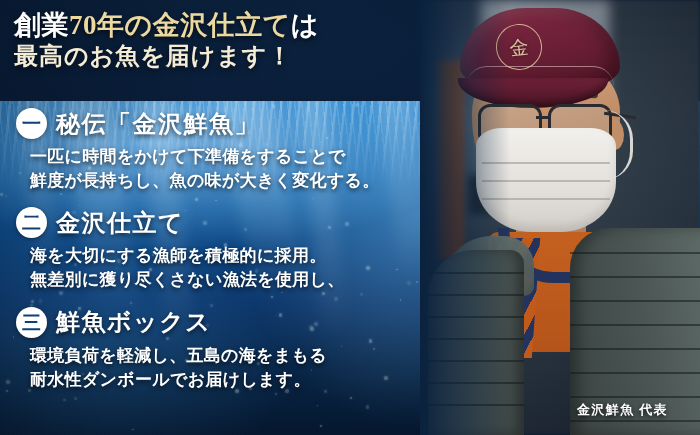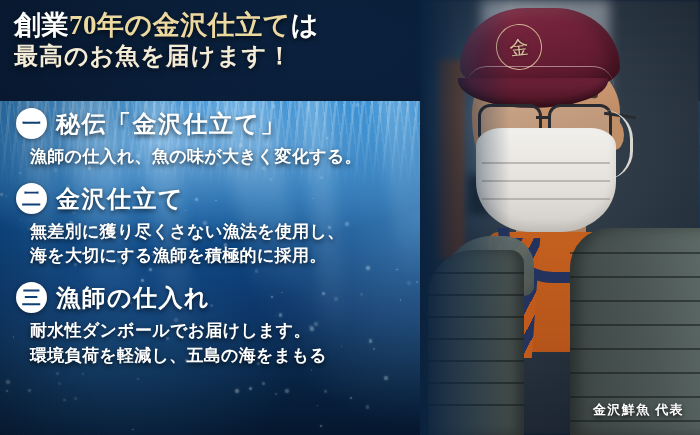--- a/index.html
+++ b/index.html
@@ -217,21 +217,21 @@
     color:#ffffff;font-size:24px;font-weight:700;letter-spacing:1.5px;line-height:1;
     text-shadow:0 2px 5px rgba(0,0,0,.7);white-space:nowrap;
   }
   .f-body{margin:6px 0 0 14px;}
   .f-line{
     color:#ffffff;font-size:17px;font-weight:700;line-height:1.42;letter-spacing:.3px;
     text-shadow:0 2px 5px rgba(0,0,0,.75);white-space:nowrap;
   }
 
   
-  .sig{position:absolute;right:16px;bottom:12px;text-align:right;z-index:9;}
+  .sig{position:absolute;right:32px;bottom:12px;text-align:right;z-index:9;}
   .sig-role{
     color:#ffffff;font-size:13px;font-weight:700;letter-spacing:1.4px;
     text-shadow:0 2px 5px rgba(0,0,0,.8);margin-bottom:4px;white-space:nowrap;
   }
   .sig-name{
     color:#ffffff;font-size:37px;font-weight:700;letter-spacing:2.5px;line-height:1.05;
     text-shadow:0 3px 8px rgba(0,0,0,.85);white-space:nowrap;
   }
 </style>
 </head>
@@ -449,44 +449,45 @@
 
   <div class="headline">
     <div class="hl1"><span class="w">創業</span><span class="g">70年の</span><span class="g">金沢仕立て</span><span class="w">は</span></div>
     <div class="hl2">最高のお魚を届けます！</div>
   </div>
 
   <div class="features">
       <div class="feature">
         <div class="f-head">
           <div class="badge">一</div>
-          <div class="f-title">秘伝「金沢仕立て」</div>
+          <div class="f-title">秘伝「金沢鮮魚」</div>
         </div>
         <div class="f-body">
-          <div class="f-line">漁師の仕入れ、魚の味が大きく変化する。</div>
+          <div class="f-line">一匹に時間をかけて下準備をすることで</div>
+          <div class="f-line">鮮度が長持ちし、魚の味が大きく変化する。</div>
         </div>
       </div>
       <div class="feature">
         <div class="f-head">
           <div class="badge">二</div>
           <div class="f-title">金沢仕立て</div>
         </div>
         <div class="f-body">
+          <div class="f-line">海を大切にする漁師を積極的に採用。</div>
           <div class="f-line">無差別に獲り尽くさない漁法を使用し、</div>
-          <div class="f-line">海を大切にする漁師を積極的に採用。</div>
         </div>
       </div>
       <div class="feature">
         <div class="f-head">
           <div class="badge">三</div>
-          <div class="f-title">漁師の仕入れ</div>
+          <div class="f-title">鮮魚ボックス</div>
         </div>
         <div class="f-body">
+          <div class="f-line">環境負荷を軽減し、五島の海をまもる</div>
           <div class="f-line">耐水性ダンボールでお届けします。</div>
-          <div class="f-line">環境負荷を軽減し、五島の海をまもる</div>
         </div>
       </div>
     </div>
 
   <div class="sig">
     <div class="sig-role">金沢鮮魚 代表</div>
   </div>
 
 </div>
 

